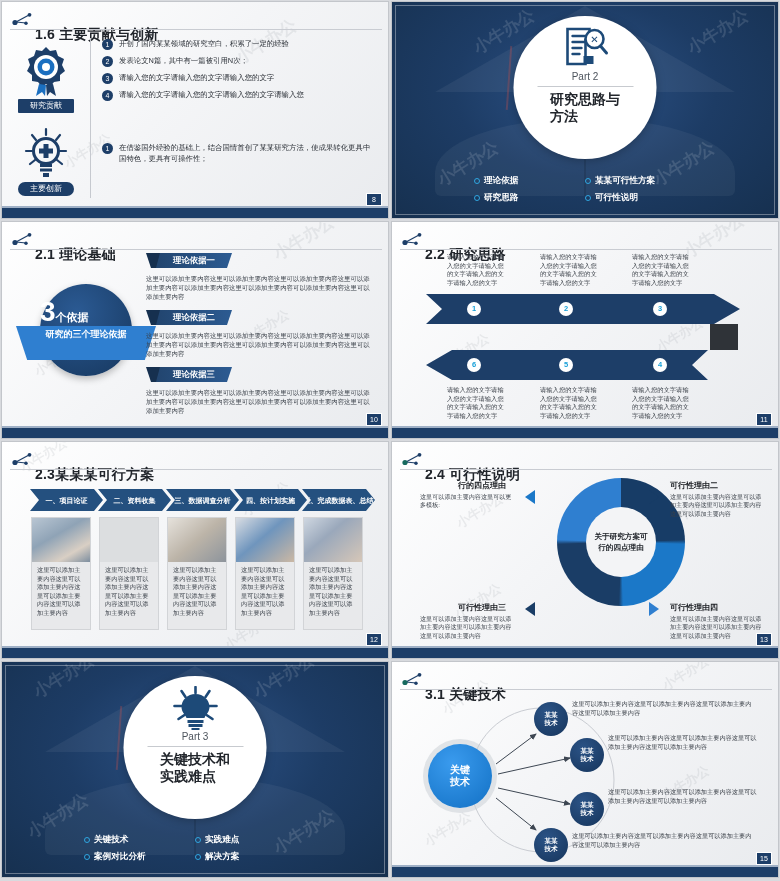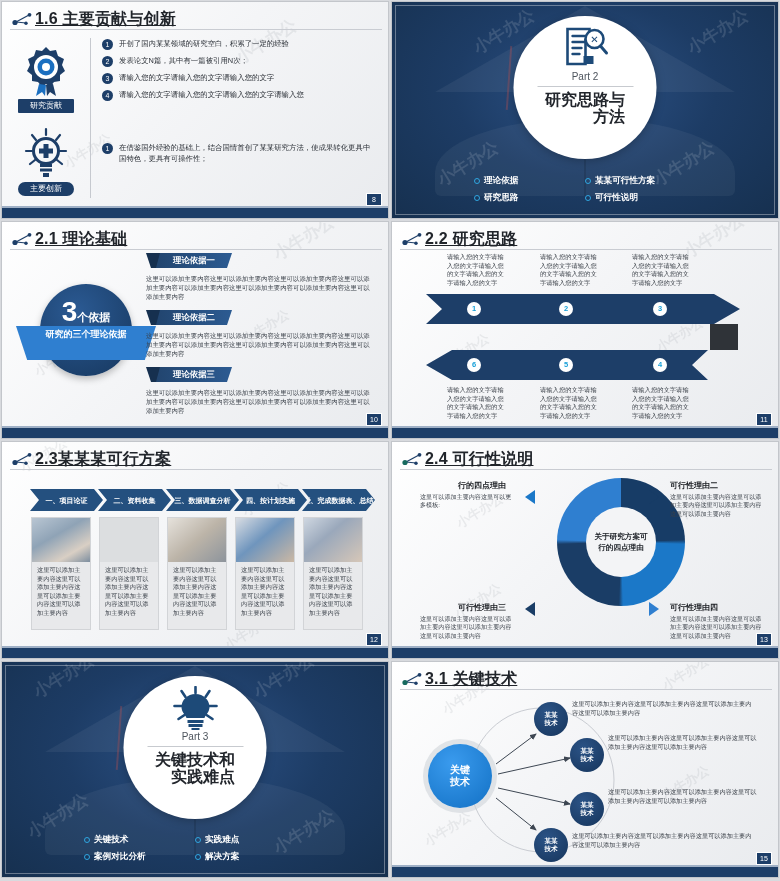--- a/index.html
+++ b/index.html
@@ -13,22 +13,22 @@
   
   .light{background:linear-gradient(135deg,#ffffff 0%,#f4f5f7 45%,#e9ebee 100%);}
   .light:after{content:"";position:absolute;left:0;right:0;bottom:0;height:11px;
                background:#1f3f६;}
   .botbar{position:absolute;left:0;right:0;bottom:0;height:10px;background:#1d3e68;}
   .botbar2{position:absolute;left:0;right:0;bottom:10px;height:2px;background:#9fb0c6;}
   .pagenum{position:absolute;right:6px;bottom:12px;width:14px;height:11px;background:#1d3e68;
            color:#fff;font-size:7px;line-height:11px;text-align:center;border:1px solid #fff;}
 
   
-  .slide-title{position:absolute;left:33px;top:7px;font-size:16px;font-weight:bold;color:#21252b;
-               letter-spacing:.2px;white-space:nowrap;text-decoration:underline;}
+  .slide-title{position:absolute;left:33px;top:24px;font-size:14px;font-weight:bold;color:#21252b;
+               letter-spacing:.2px;white-space:nowrap;}
   .title-icon{position:absolute;left:10px;top:10px;width:20px;height:14px;}
   .title-rule{position:absolute;left:8px;top:27px;width:372px;height:1px;background:#c9ccd2;}
 
   
   .wm{position:absolute;color:rgba(120,128,140,.13);font-size:17px;font-weight:bold;
       transform:rotate(-32deg);pointer-events:none;white-space:nowrap;}
   .wm.small{font-size:13px;}
   .wmd{position:absolute;color:rgba(255,255,255,.13);font-size:17px;font-weight:bold;
       transform:rotate(-32deg);pointer-events:none;white-space:nowrap;}
 
@@ -54,32 +54,32 @@
               width:2px;height:60px;background:rgba(0,0,0,.12);}
   .dark .tassel{position:absolute;left:116px;top:44px;width:2px;height:64px;
               background:rgba(190,80,80,.35);transform:rotate(4deg);}
   .circle{position:absolute;left:50%;top:14px;transform:translateX(-50%);
           width:143px;height:143px;border-radius:50%;background:#fff;
           box-shadow:0 2px 10px rgba(0,0,0,.25);display:flex;flex-direction:column;
           align-items:center;justify-content:flex-start;padding-top:10px;box-sizing:border-box;}
   .circ-icon{height:44px;display:flex;align-items:center;justify-content:center;}
   .part-label{font-size:10px;color:#4d545d;margin-top:1px;}
   .part-rule{width:96px;height:1px;background:#c7cacf;margin:4px 0 4px;}
-  .part-title{font-size:16px;font-weight:bold;color:#22262c;text-align:right;line-height:17px;}
+  .part-title{font-size:14px;font-weight:bold;color:#22262c;text-align:left;line-height:17px;}
   .dark-list{position:absolute;left:0;right:0;bottom:14px;display:grid;
              grid-template-columns:1fr 1fr;width:222px;margin:0 auto;row-gap:5px;}
   .dl-item{display:flex;align-items:center;color:#fff;font-size:8.6px;font-weight:bold;}
   .dl-dot{width:6px;height:6px;border-radius:50%;border:1.6px solid #2fa6e0;margin-right:4px;
           box-sizing:border-box;}
   .dark .bframe{position:absolute;inset:3px;border:1px solid rgba(255,255,255,.35);pointer-events:none;}
 
   
   .seal{position:absolute;left:38px;top:62px;width:92px;height:92px;border-radius:50%;
         background:radial-gradient(circle at 40% 30%,#2b5a93,#16375e);box-shadow:0 3px 7px rgba(0,0,0,.25);}
-  .seal-num{position:absolute;left:0;right:0;top:14px;text-align:center;color:#fff;
+  .seal-num{position:absolute;left:0;right:0;top:14px;color:#fff;
             font-size:28px;font-weight:bold;line-height:28px;}
   .seal-num small{font-size:11px;font-weight:bold;}
   .ribbon{position:absolute;left:14px;top:104px;width:140px;height:34px;background:#2f7fd0;
           color:#fff;font-size:9px;font-weight:bold;line-height:17px;text-align:center;
           clip-path:polygon(0 0,100% 0,92% 100%,8% 100%);box-shadow:0 2px 4px rgba(0,0,0,.2);}
   .tag{position:absolute;width:76px;height:15px;background:linear-gradient(90deg,#22456f,#2c5b92);
        color:#fff;font-size:8.4px;font-weight:bold;line-height:15px;text-align:center;
        clip-path:polygon(4px 0,100% 0,calc(100% - 5px) 100%,0 100%);}
   .tag-wing{position:absolute;width:70px;height:15px;background:#16304f;
        clip-path:polygon(0 0,100% 0,calc(100% - 5px) 100%,5px 100%);}

